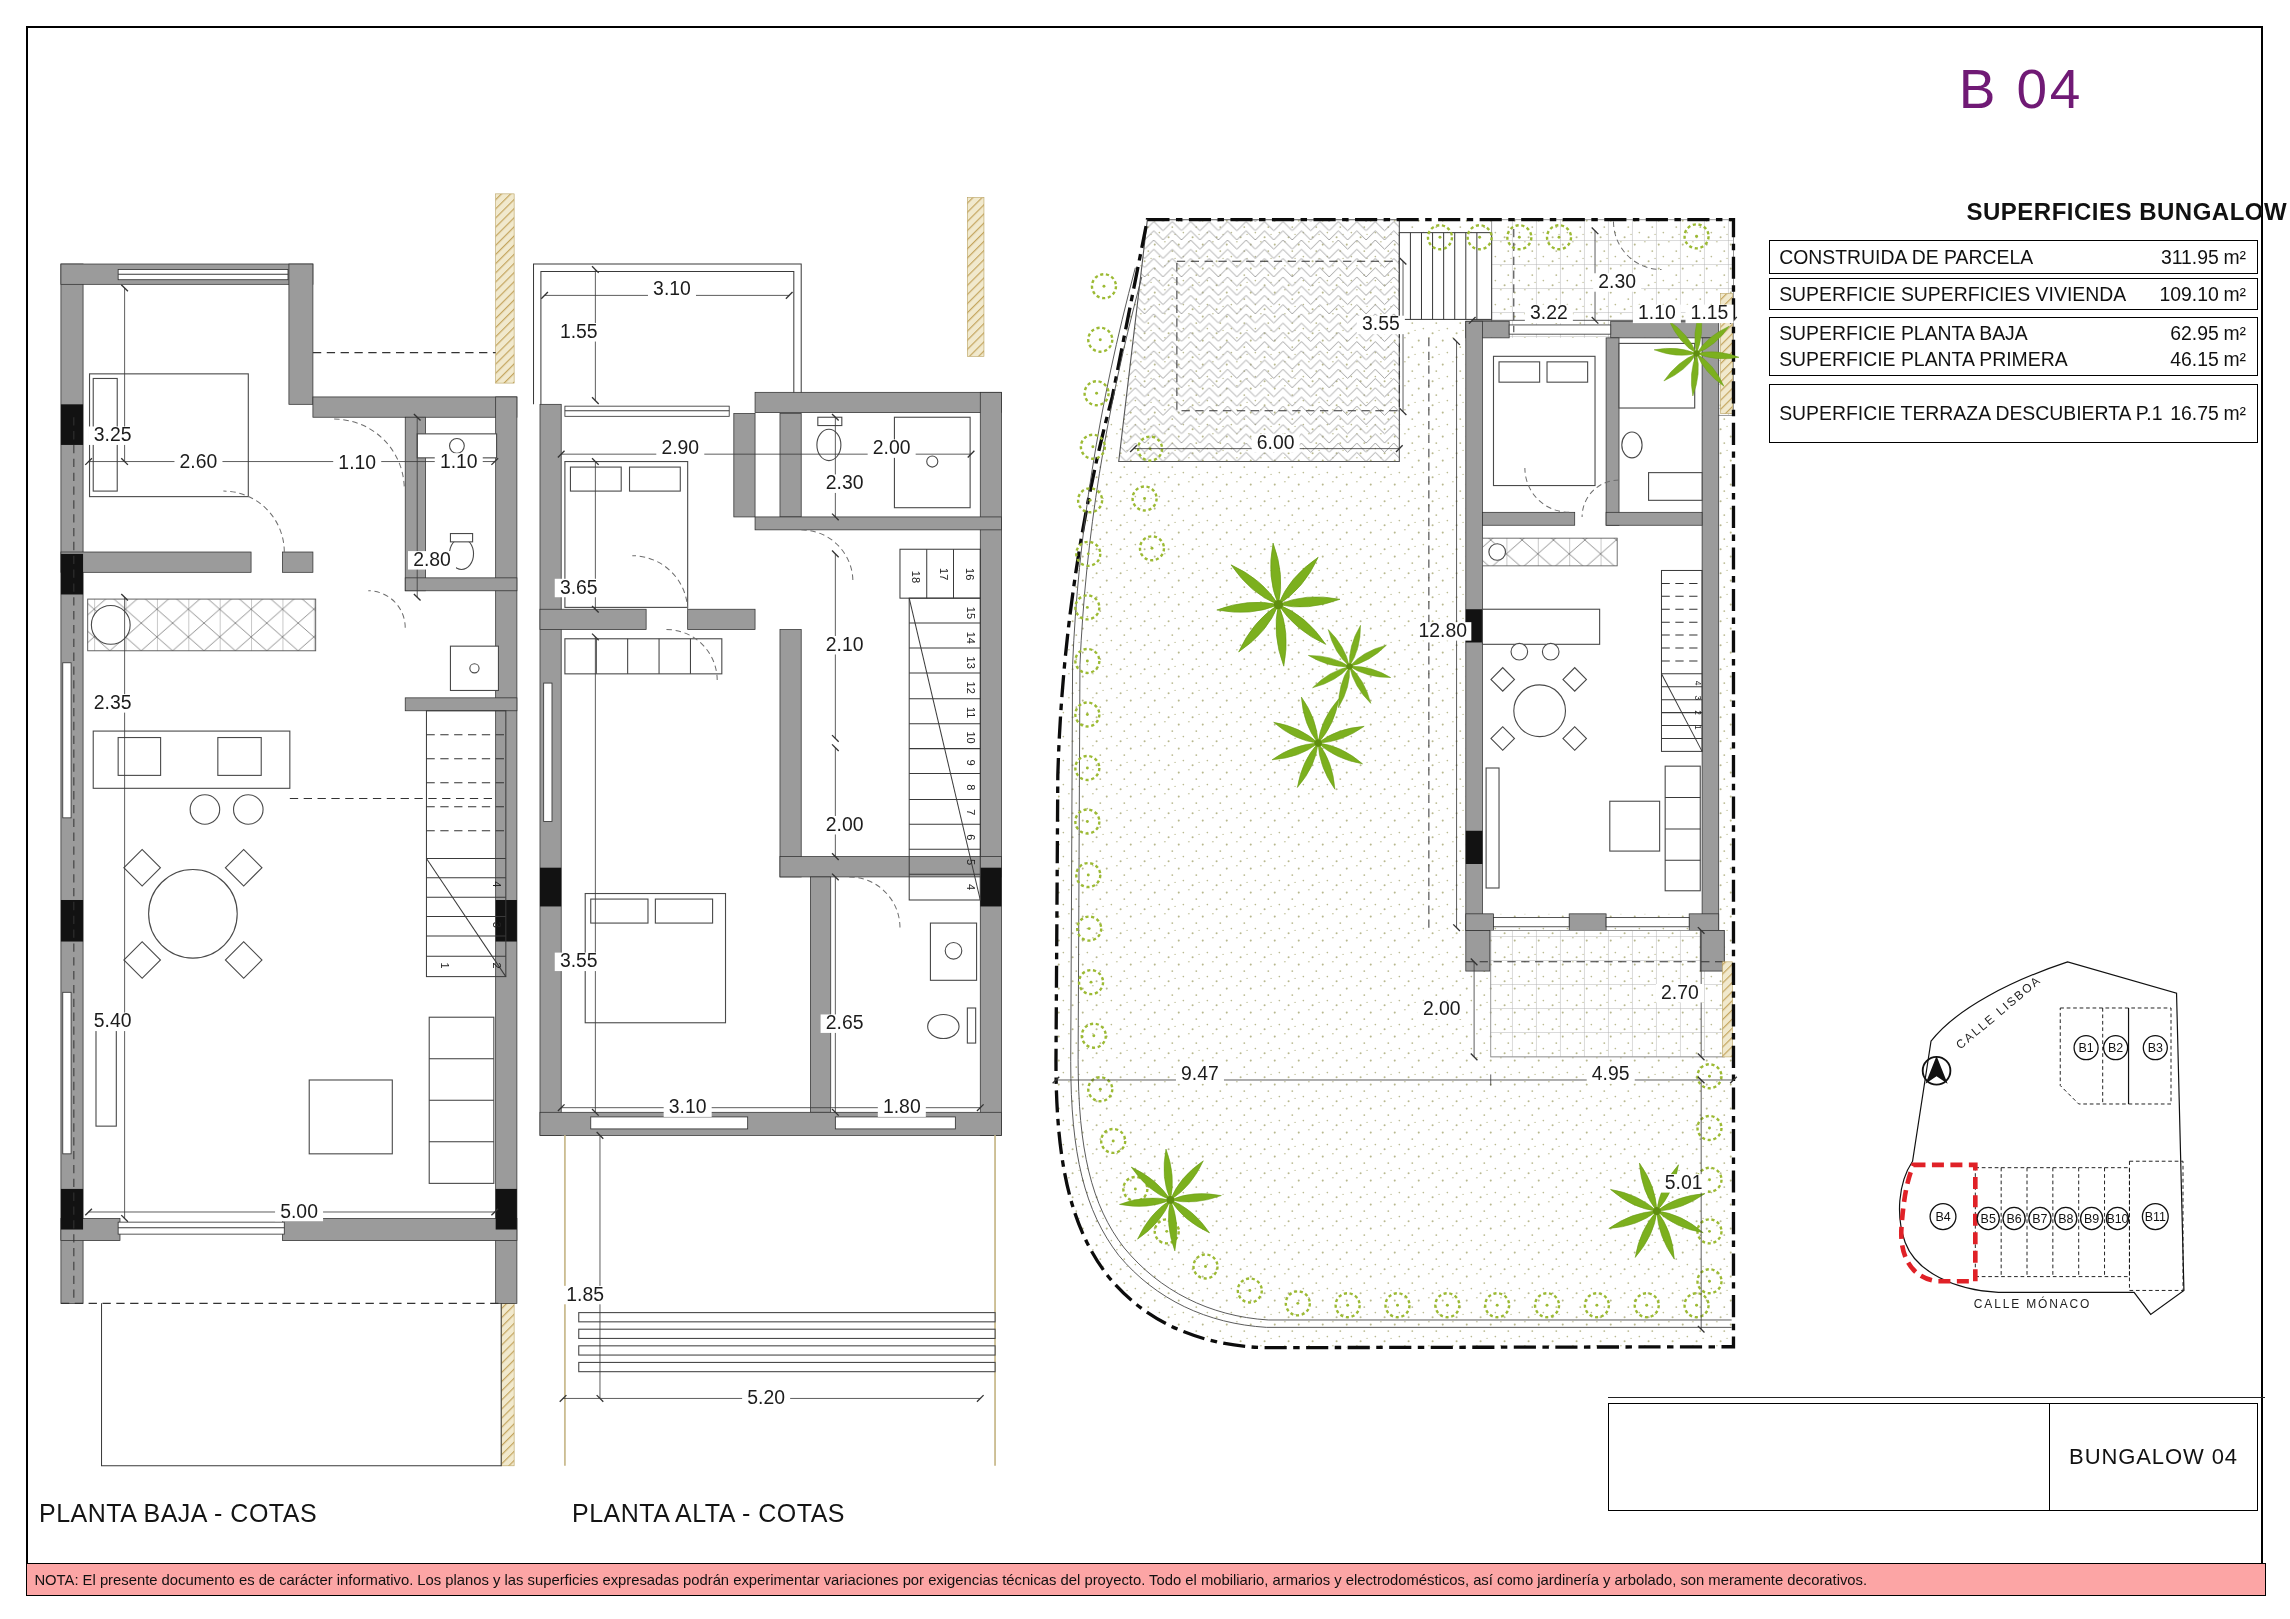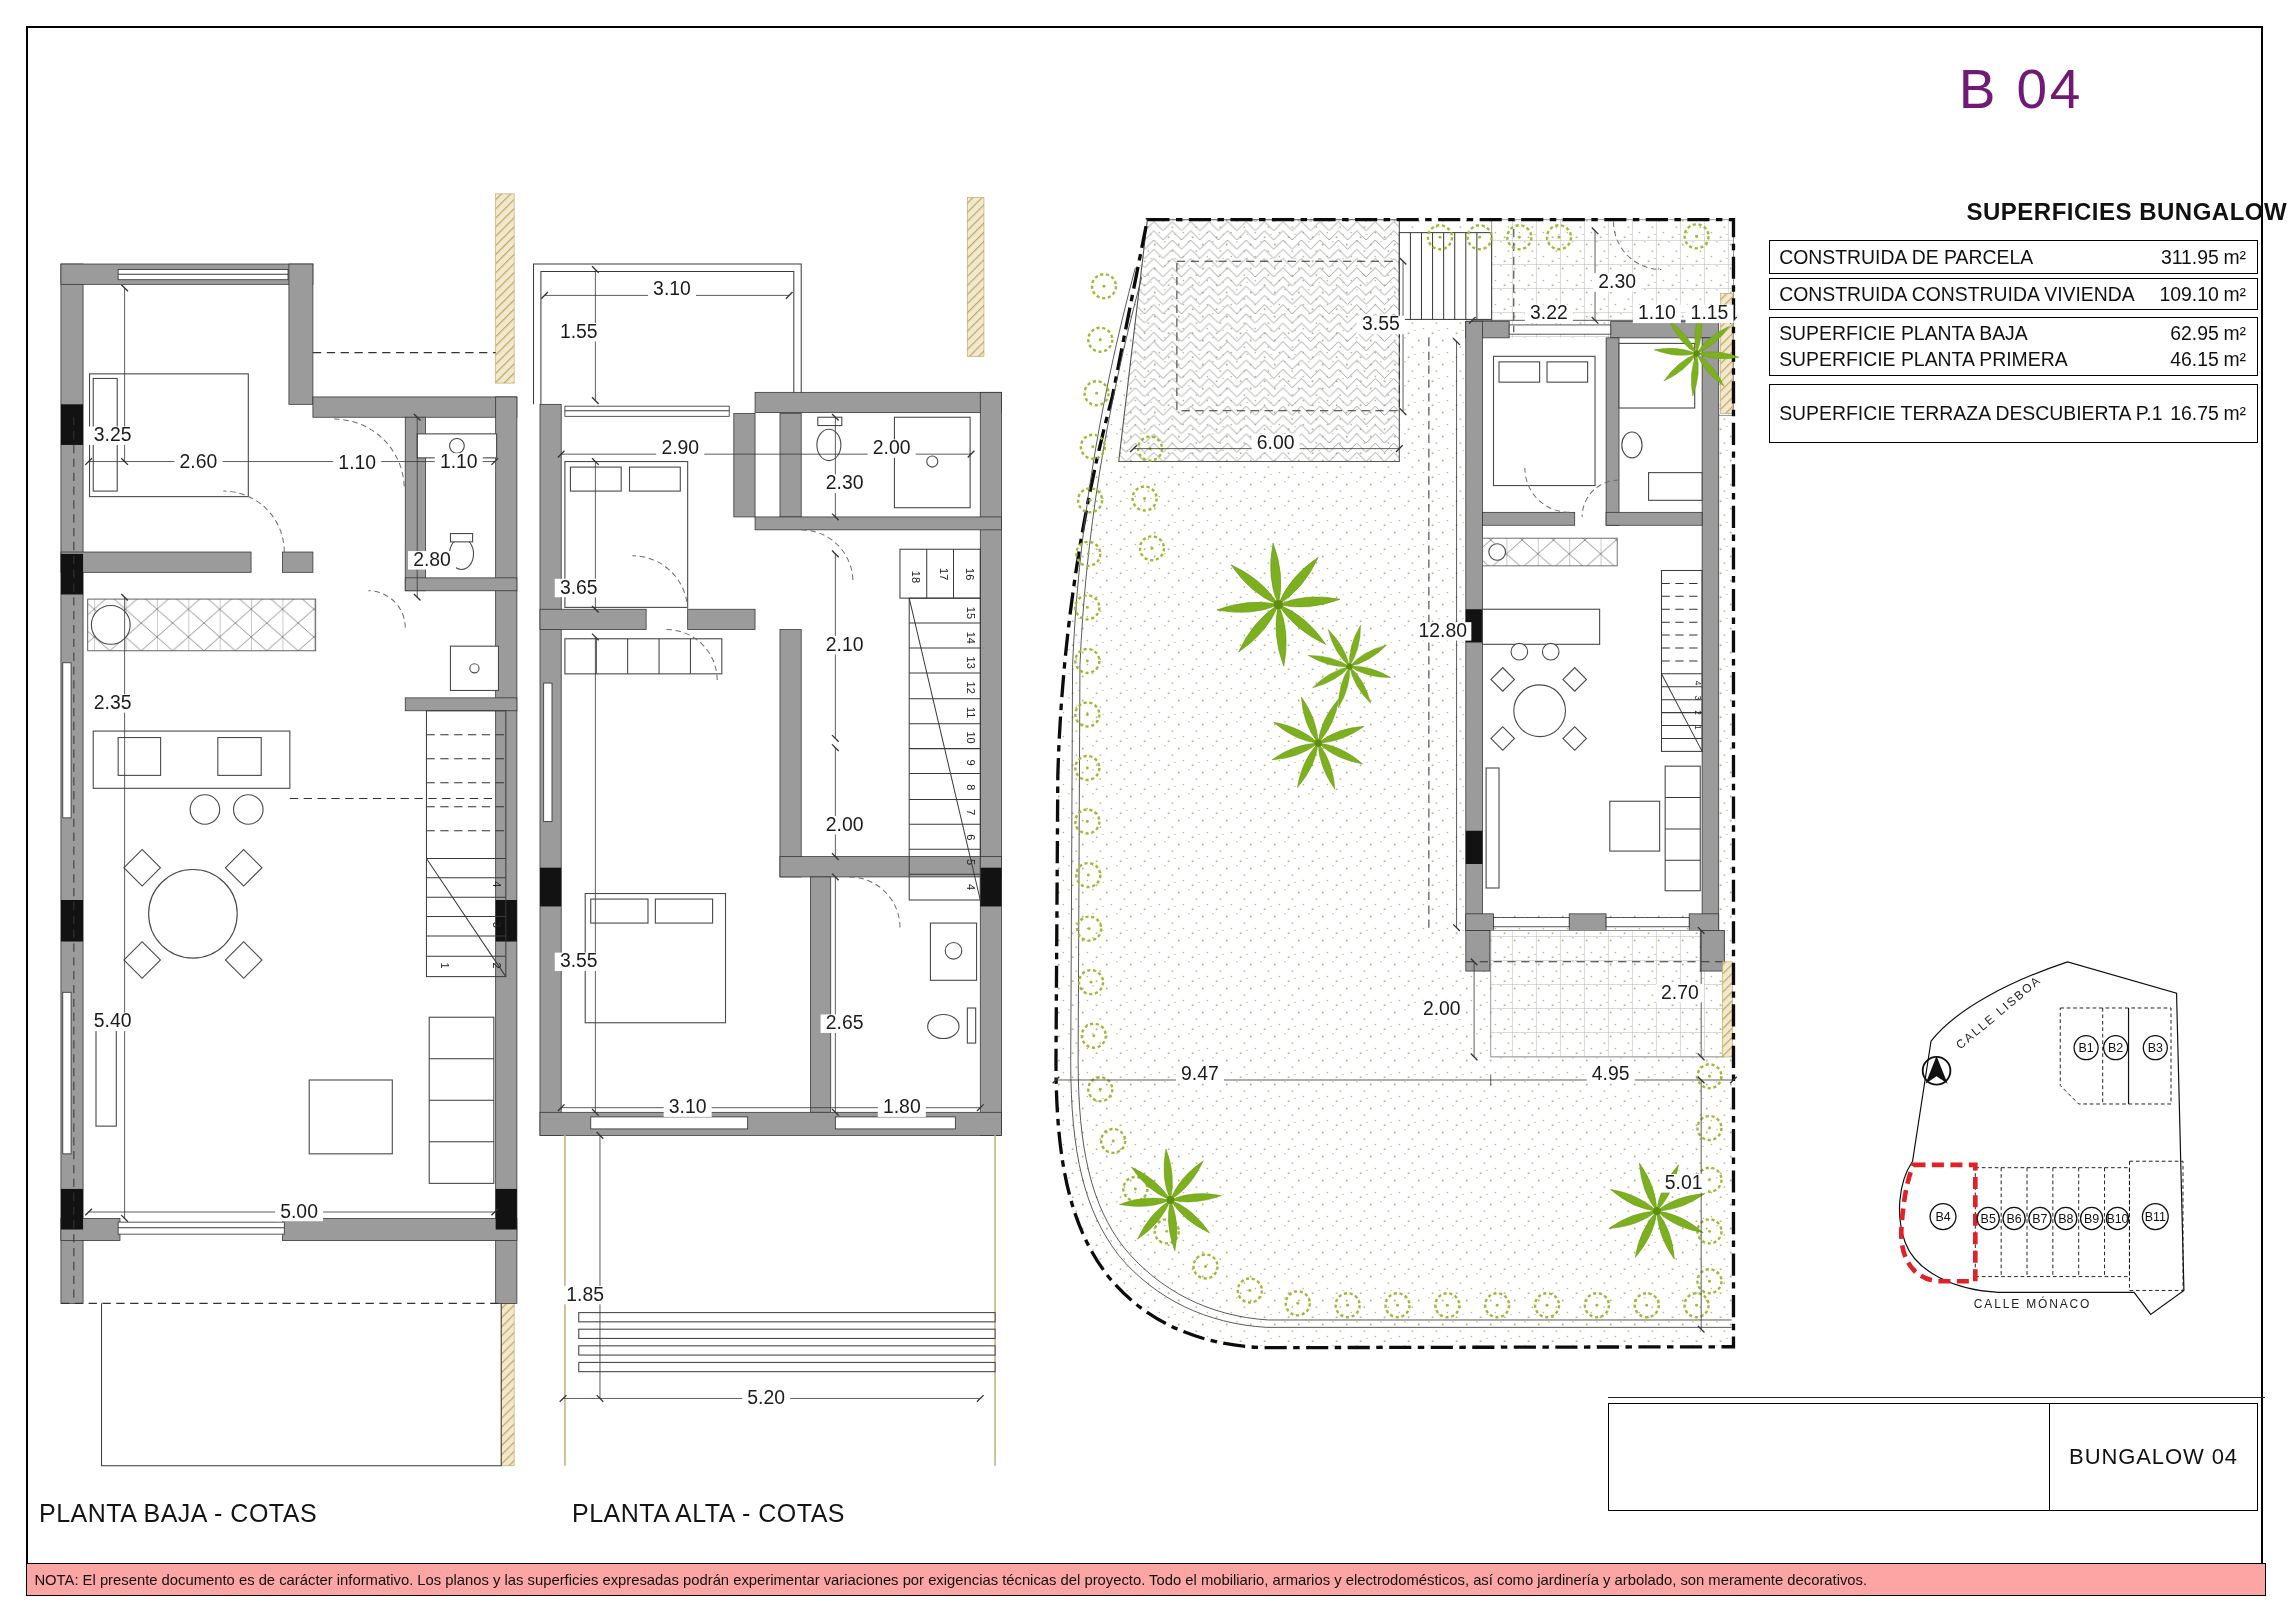--- a/index.html
+++ b/index.html
@@ -614,21 +614,21 @@
 
   <div class="tbl-title">SUPERFICIES BUNGALOW 04</div>
   <div class="tbl-group" style="top:240px;height:34px;">
     <div class="tbl-row">
       <span>CONSTRUIDA DE PARCELA</span>
       <span><span>311.95</span><span class="unit">m²</span></span>
     </div>
   </div>
   <div class="tbl-group" style="top:278px;height:32px;">
     <div class="tbl-row">
-      <span>CONSTRUIDA CONSTRUIDA VIVIENDA</span>
+      <span>SUPERFICIE SUPERFICIES VIVIENDA</span>
       <span><span>109.10</span><span class="unit">m²</span></span>
     </div>
   </div>
   <div class="tbl-group" style="top:317px;height:59px;">
     <div class="tbl-row">
       <span>SUPERFICIE PLANTA BAJA</span>
       <span><span>62.95</span><span class="unit">m²</span></span>
     </div>
     <div class="tbl-row">
       <span>SUPERFICIE PLANTA PRIMERA</span>

